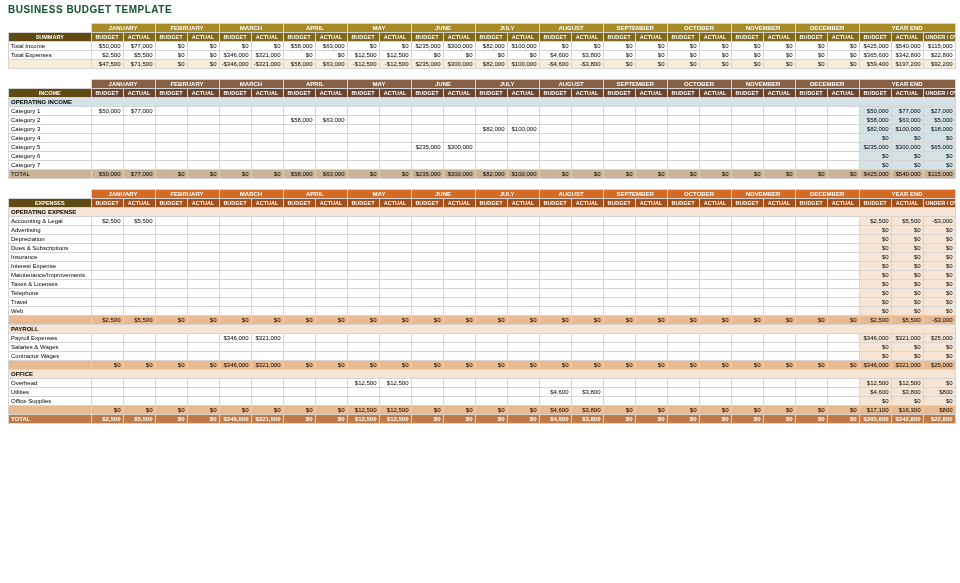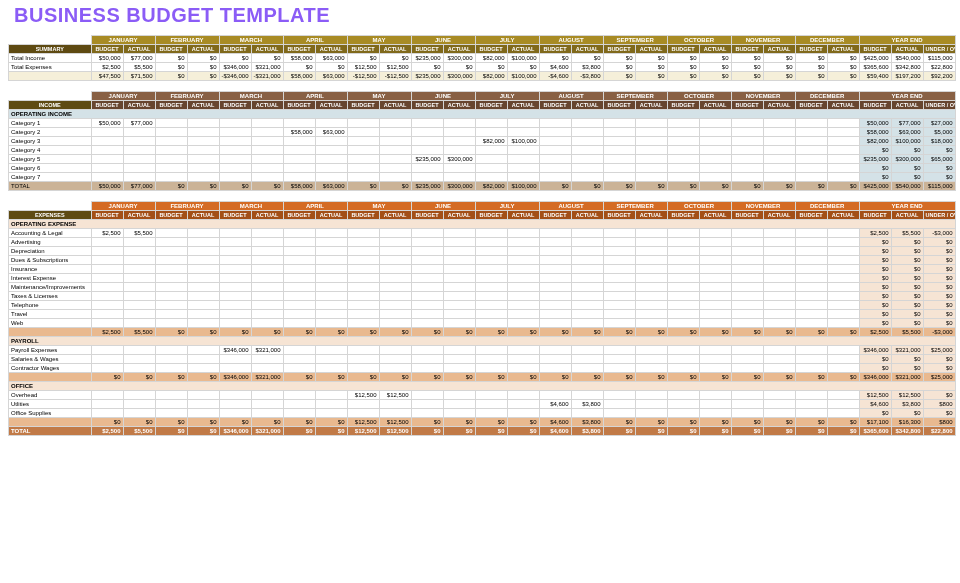--- a/index.html
+++ b/index.html
@@ -1,17 +1,17 @@
 <!DOCTYPE html>
 <html><head>
 <meta charset="utf-8">
 <style>
   html,body{margin:0;padding:0;background:#fff;font-family:Arial,Helvetica,sans-serif;color:#000}
   .page{width:960px;height:583px;overflow:hidden}
-  .title{font-size:20px;font-weight:bold;color:#8b5cf6;padding:4px 8px 8px 14px;letter-spacing:.5px}
+  .title{font-size:10px;font-weight:bold;color:#14532d;padding:4px 8px 8px 8px;letter-spacing:.5px}
   table{border-collapse:collapse;table-layout:fixed;width:940px;margin-left:8px;font-size:6px}
   td,th{border:1px solid #d5d5d5;padding:1px 2px;text-align:right;white-space:nowrap;overflow:hidden}
   td:first-child,th:first-child{text-align:left;width:78px}
   col.m{width:32px}
   col.y{width:32px}
   
   .s-months td{background:#a88b24;color:#fff;font-weight:bold;text-align:center}
   .s-cols td{background:#80691b;color:#fff;font-weight:bold;text-align:center;font-size:5.5px}
   .s-row td{background:#fff}
   .s-tot td{background:#f5efd9}

